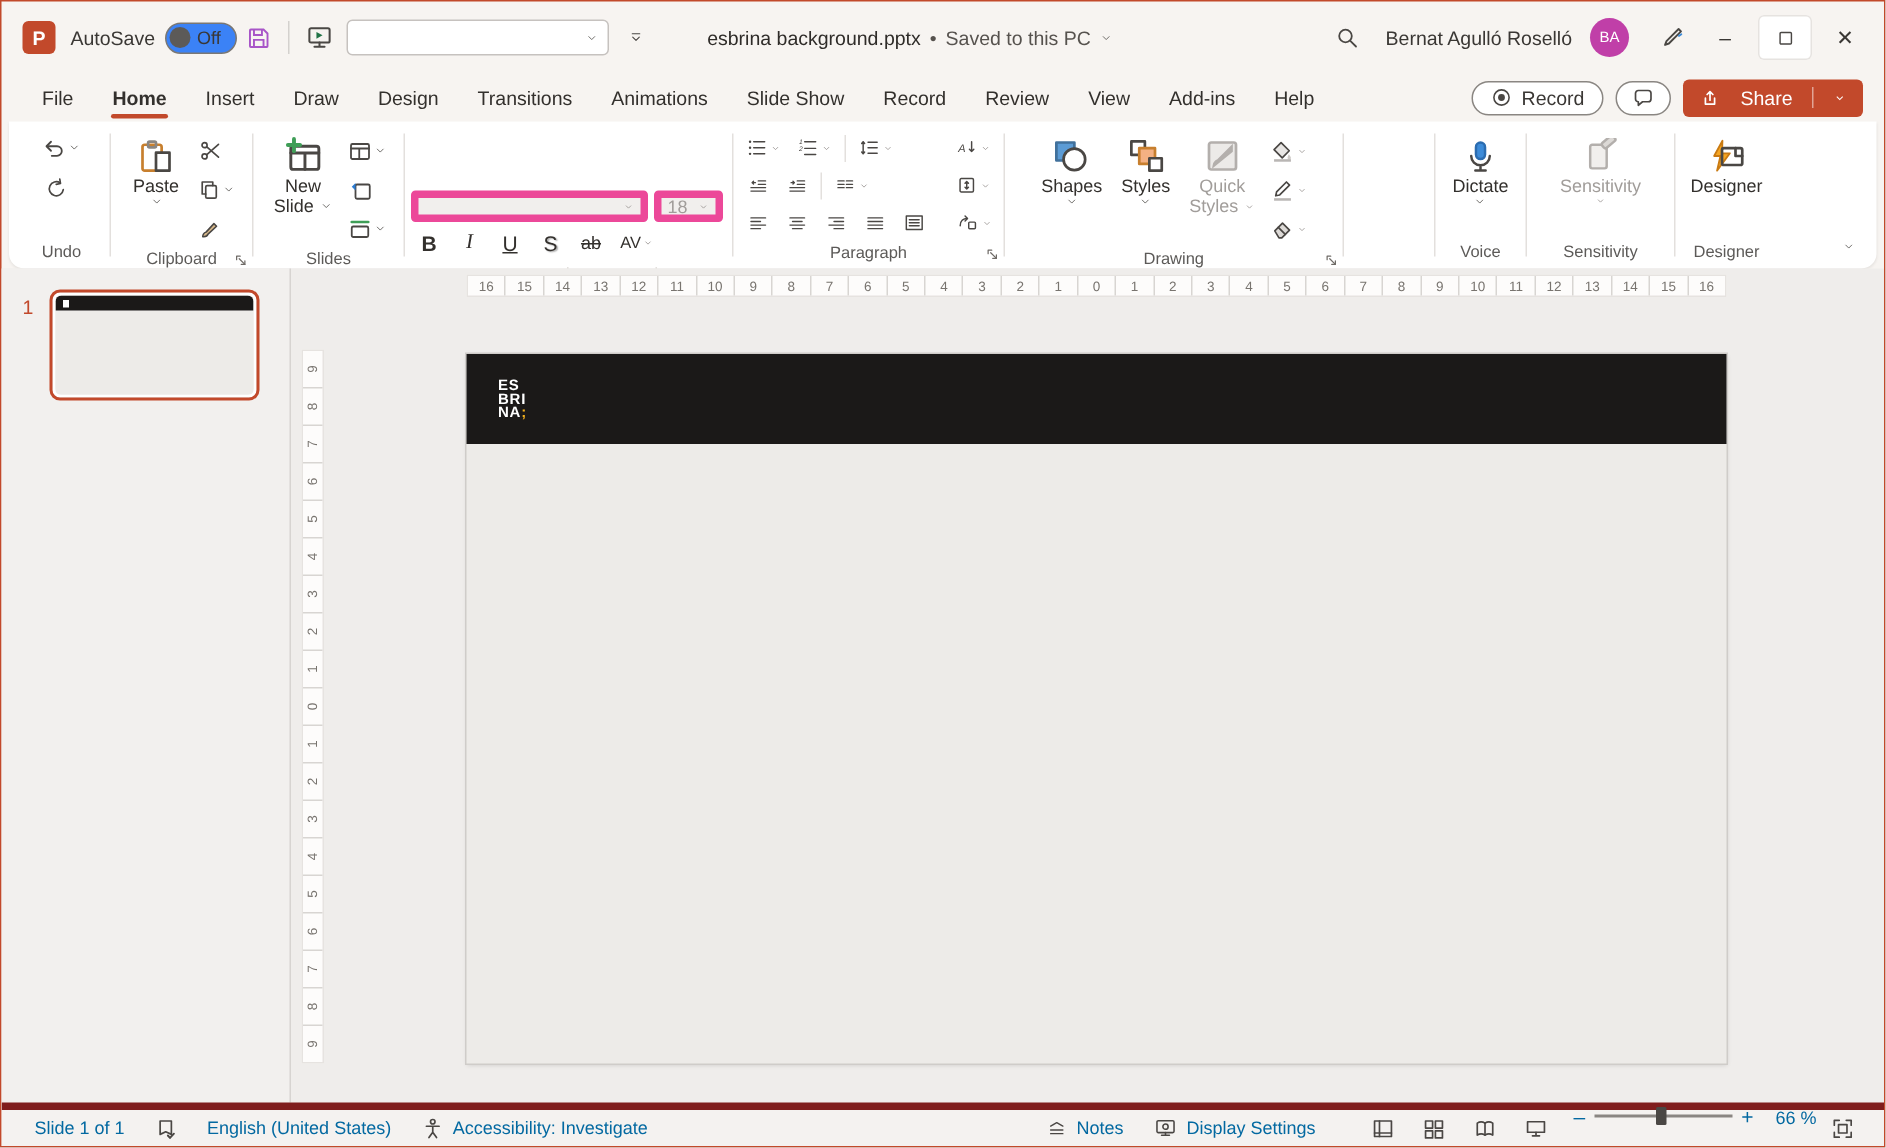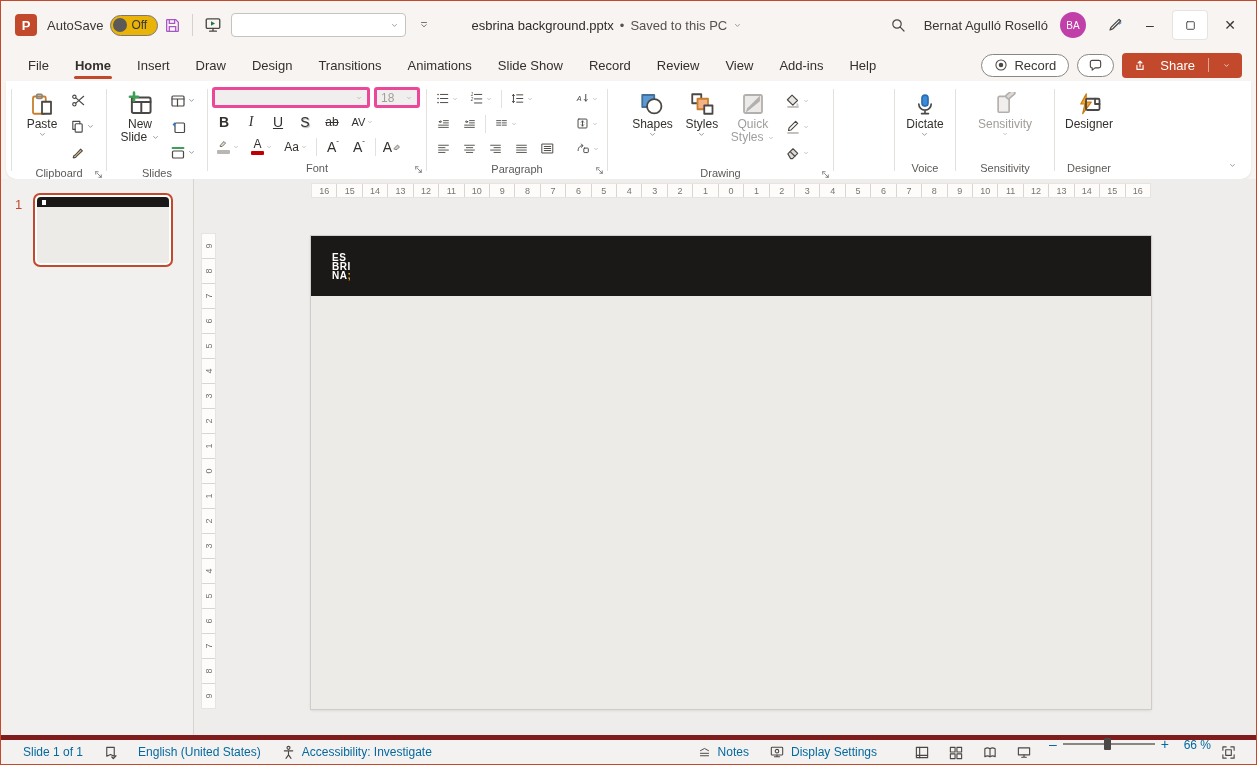--- a/index.html
+++ b/index.html
@@ -6,21 +6,21 @@
   html,body { background:#d8d6d4; }
   body { font-family:"Liberation Sans", sans-serif; color:#3a3734; }
   .window{ position:relative; width:1257px; height:765px; background:#f7f4f1;
     border:1px solid var(--accent); overflow:hidden; }
 
   
   .titlebar{ height:48px; display:flex; align-items:center; padding:0 8px; position:relative; }
   .ppt-logo{ width:22px; height:22px; background:var(--accent); border-radius:4px; color:#fff;
     font-weight:bold; font-size:13px; display:flex; align-items:center; justify-content:center; margin:0 10px 0 6px;}
   .autosave{ display:flex; align-items:center; gap:7px; font-size:13px; }
-  .toggle{ width:48px; height:21px; border:1px solid #7a7774; border-radius:11px; display:flex; align-items:center; padding:2px; gap:4px; background:#eab308;}
+  .toggle{ width:48px; height:21px; border:1px solid #7a7774; border-radius:11px; display:flex; align-items:center; padding:2px; gap:4px; background:#3b82f6;}
   .knob{ width:14px; height:14px; border-radius:50%; background:#5c5a58; }
   .toggle-state{ font-size:12px; color:#3a3734; }
   .qat-btn{ width:28px; height:28px; display:flex; align-items:center; justify-content:center; border-radius:4px; }
   .tb-sep{ width:1px; height:22px; background:#d4d1ce; margin:0 6px; }
   .qat-combo{ width:175px; height:24px; background:#fff; border:1px solid #c6c2bf; border-radius:4px;
     display:flex; align-items:center; justify-content:flex-end; padding:0 6px; margin:0 4px; }
   .doc-title{ position:absolute; left:50%; transform:translateX(-58%); display:flex; align-items:center; gap:6px; font-size:13px; white-space:nowrap;}
   .doc-title b{ font-weight:normal; color:#2f2c29; }
   .doc-title .dim{ color:#56524e; }
   .tb-right{ margin-left:auto; display:flex; align-items:center; gap:4px; }
@@ -51,21 +51,21 @@
   .launcher{ position:absolute; right:-2px; top:3px; }
   .gsep{ width:1px; background:#e3e0dd; margin:4px 1px 8px 1px; }
   .big{ display:flex; flex-direction:column; align-items:center; padding:3px 5px; border-radius:4px; min-width:44px; font-size:12px; color:#33302d; text-align:center;}
   .big .bicon{ height:28px; display:flex; align-items:center; justify-content:center; }
   .big .blabel{ line-height:13px; }
   .big.disabled{ color:#a19d9a; }
   .smallbtn{ width:24px; height:23px; display:flex; align-items:center; justify-content:center; border-radius:3px; gap:1px;}
   .smallbtn.withchev{ width:32px; }
   .col{ display:flex; flex-direction:column; gap:1px; justify-content:flex-start; }
   .row{ display:flex; align-items:center; gap:1px; }
-  .combo{ height:21px; background:#f1efed; border:3px solid #ec4899; border-radius:3px; display:flex; align-items:center; justify-content:flex-end; padding:0 4px; color:#a19d9a; font-size:12px;}
+  .combo{ height:21px; background:#f1efed; border:5px solid #ec4899; border-radius:3px; display:flex; align-items:center; justify-content:flex-end; padding:0 4px; color:#a19d9a; font-size:12px;margin-top:40px;}
   .glyph{ font-size:14px; color:#33302d; }
   .colorbar{ display:flex; flex-direction:column; align-items:center; line-height:11px; }
   .colorbar .bar{ width:13px; height:4px; margin-top:1px; border-radius:1px;}
   .vsep-mini{ width:1px; height:18px; background:#e3e0dd; margin:0 2px;}
   .collapse-chev{ position:absolute; right:14px; bottom:6px; }
 
   
   .workspace{ position:relative; height:561px; background:#efedeb; }
   .thumbpanel{ position:absolute; left:0; top:0; width:192px; height:100%; background:#f2f0ee; }
   .panel-div{ position:absolute; left:192px; top:0; width:1px; height:100%; background:#d7d4d1; }
@@ -242,20 +242,48 @@
             <svg width="9" height="7" viewBox="0 0 16 16" fill="none" stroke="#fff" stroke-width="1.6">
               <path d="M3.5 5.5 8 10l4.5-4.5"></path>
             </svg>
           </i>
       </span>
     </div>
   </div>
 
   <div class="ribbon">
 
+    <div class="rgroup" style="width:62px">
+      <div class="rgroup-body">
+        <div class="col" style="gap:4px">
+          <span class="smallbtn withchev">
+              <i class="ic">
+                <svg width="16" height="16" viewBox="0 0 16 16" fill="none" stroke="#4a4744" stroke-width="1.2" stroke-linecap="round" stroke-linejoin="round">
+                  <path d="M3.5 6.5h6.5a3.2 3.2 0 0 1 0 6.4H6.5"></path>
+                  <path d="M6 3.5 3 6.5l3 3"></path>
+                </svg>
+              </i>
+              <i class="ic">
+                <svg width="9" height="7" viewBox="0 0 16 16" fill="none" stroke="#4a4744" stroke-width="1.2" stroke-linecap="round" stroke-linejoin="round">
+                  <path d="M3.5 5.5 8 10l4.5-4.5"></path>
+                </svg>
+              </i>
+            </span>
+          <span class="smallbtn">
+              <i class="ic">
+                <svg width="15" height="15" viewBox="0 0 16 16" fill="none" stroke="#4a4744" stroke-width="1.2" stroke-linecap="round" stroke-linejoin="round">
+                  <path d="M13 9A5 5 0 1 1 10.8 4.2"></path>
+                  <path d="M10.5 1.5 11 4.6 8 5.2"></path>
+                </svg>
+              </i>
+            </span>
+        </div>
+      </div>
+      <div class="rgroup-label">Undo</div>
+    </div>
     <div class="gsep"></div>
 
     <div class="rgroup" style="width:92px">
       <div class="rgroup-body">
         <div class="big">
           <span class="bicon">
               <i class="ic">
                 <svg width="24" height="26" viewBox="0 0 16 16" fill="none" stroke="#4a4744" stroke-width="1.2" stroke-linecap="round" stroke-linejoin="round">
                   <rect x="2" y="3" width="8.5" height="11.5" rx="1" stroke="#c77f2e"></rect>
                   <rect x="4.5" y="1.6" width="3.5" height="2.6" rx=".6" stroke="#8a8682"></rect>

